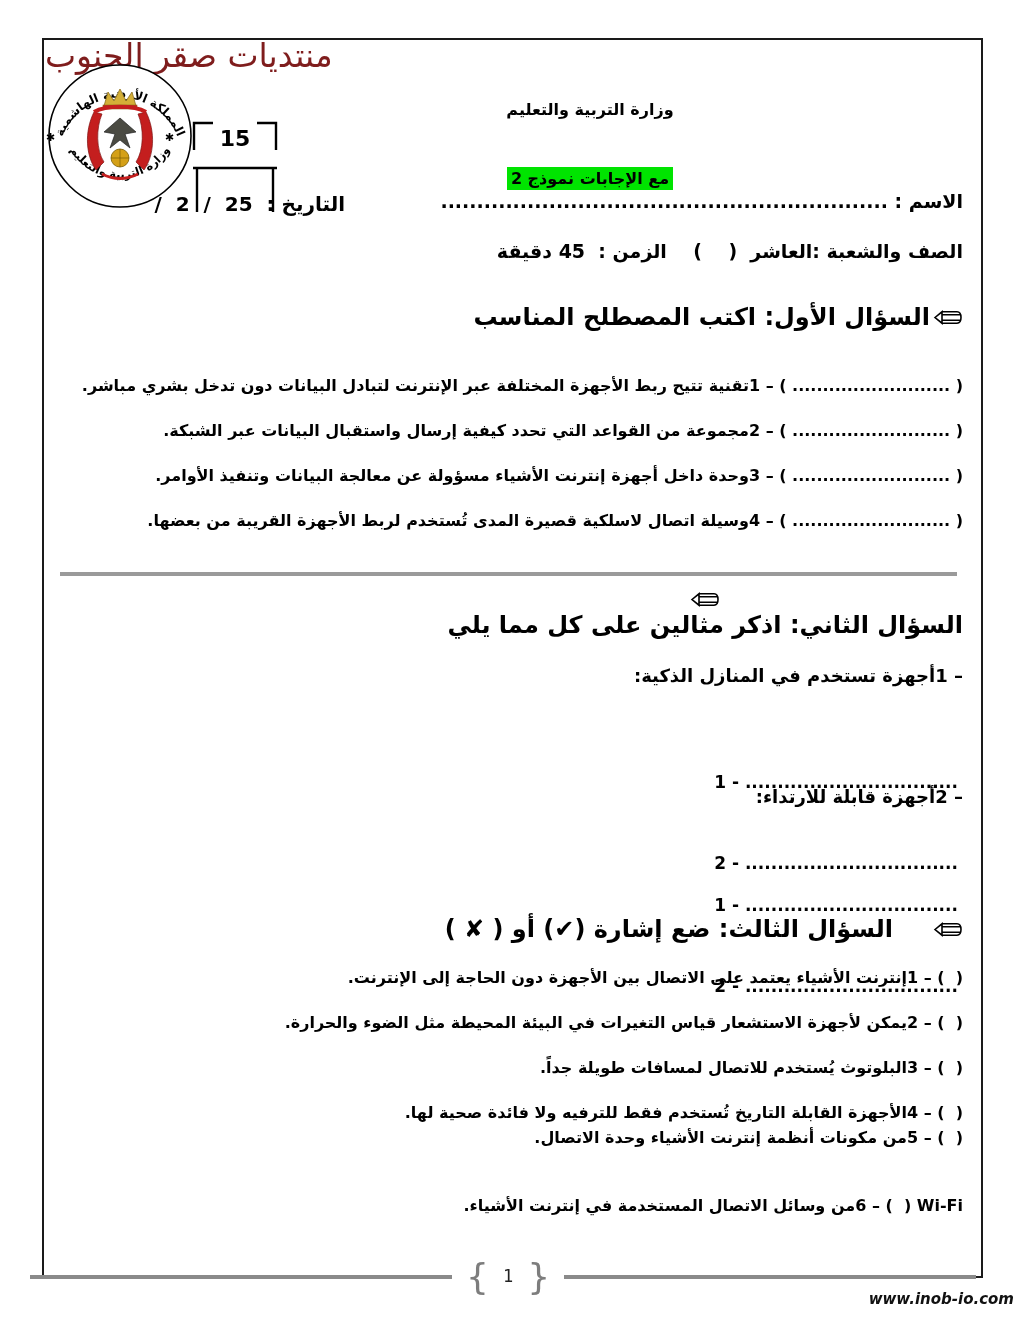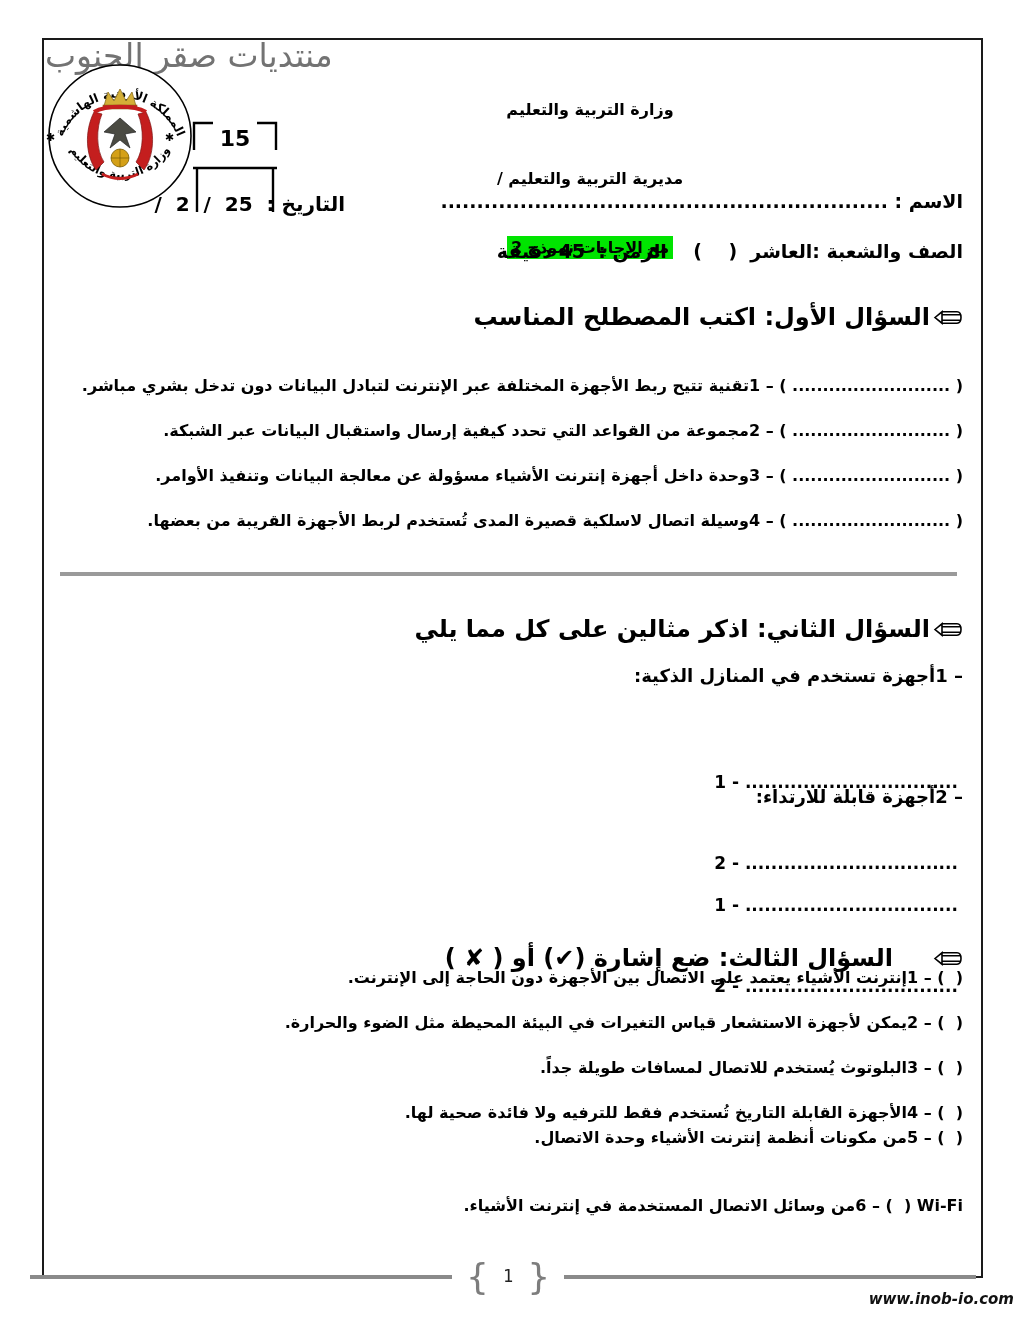--- a/index.html
+++ b/index.html
@@ -7,21 +7,21 @@
   body {
     width:1020px; height:1320px; position:relative; overflow:hidden;
     font-family:"DejaVu Sans", sans-serif; color:#000; direction:rtl;
   }
   .abs { position:absolute; }
   .frame {
     left:42px; top:38px; width:941px; height:1240px;
     border:2px solid #1a1a1a; background:transparent;
   }
   .forum-title {
-    left:45px; top:36px; font-size:33px; color:#737373;
+    left:45px; top:36px; font-size:33px; color:#7f1d1d;
     white-space:pre; direction:rtl; font-weight:500;
   }
   .logo { left:46px; top:62px; }
   .mark-box { left:191px; top:120px; width:88px; height:96px; }
   .mark-box .mark-num {
     position:absolute; left:0; top:6px; width:88px; text-align:center;
     font-size:22px; font-weight:bold; direction:ltr;
   }
   .date-line {
     right:675px; top:192px; font-size:20px; font-weight:bold; white-space:pre;
@@ -30,21 +30,21 @@
     left:372px; top:52px; width:436px; text-align:center;
     font-size:16px; font-weight:bold; line-height:23px; white-space:pre;
   }
   .hl { background:#00e400; padding:0 4px; display:inline-block; }
   .name-line { right:57px; top:190px; font-size:19px; font-weight:bold; white-space:pre; }
   .class-line { right:57px; top:240px; font-size:19px; font-weight:bold; white-space:pre; }
   .q-header {
     right:57px; font-size:24px; font-weight:bold; white-space:pre;
     display:flex; align-items:center; gap:3px;
   }
-  .q1-h { top:303px; } .q2-h { top:615px; } .q3-h { top:944px;gap:40px; }
+  .q1-h { top:303px; } .q2-h { top:591px;flex-direction:column; } .q3-h { top:915px;gap:40px; }
   .q-item { right:57px; font-size:16px; font-weight:bold; white-space:pre; }
   .i1-1 { top:376px; } .i1-2 { top:421px; } .i1-3 { top:466px; } .i1-4 { top:511px; }
   .sub-item { right:57px; font-size:18px; font-weight:bold; white-space:pre; }
   .s2-1 { top:665px; } .s2-2 { top:786px; }
   .ans-block { right:62px; direction:ltr; text-align:left; font-size:17px;
     font-weight:bold; line-height:27px; white-space:pre; }
   .a-1 { top:715px; } .a-2 { top:838px; }
   .i3-1 { top:968px; } .i3-2 { top:1013px; } .i3-3 { top:1058px; }
   .i3-4 { top:1103px; } .i3-5 { top:1128px; } .i3-6 { top:1196px; }
   .divider { left:60px; top:572px; width:897px; height:4px; background:#9a9a9a; }
@@ -111,21 +111,20 @@
     <path d="M6,48 V92" fill="none" stroke="#000" stroke-width="2.4"></path>
     <path d="M82,48 V92" fill="none" stroke="#000" stroke-width="2.4"></path>
   </svg>
   <span class="mark-num">15</span>
 </div>
 
 <div class="abs date-line"><span>التاريخ :</span>  <bdi>25</bdi>  /  <bdi>2</bdi>  /</div>
 
 <div class="abs ministry">
   <div>وزارة التربية والتعليم</div>
-  <div>مديرية التربية والتعليم /</div>
   <div><span class="hl">مع الإجابات نموذج 2</span></div>
 </div>
 
 <div class="abs name-line">الاسم : ..............................................................</div>
 
 <div class="abs class-line">الصف والشعبة :العاشر  (    )    الزمن :  45 دقيقة</div>
 
 <div class="abs q-header q1-h">
   <svg class="pencil" width="30" height="17" viewBox="0 0 30 17">
     <path d="M2,8.5 L9,2.8 L9,14.2 Z M9,2.8 H24 Q28,2.8 28,8.5 Q28,14.2 24,14.2 H9 M9,5.8 H27 M9,11.2 H27" fill="none" stroke="#000" stroke-width="1.6"></path>

